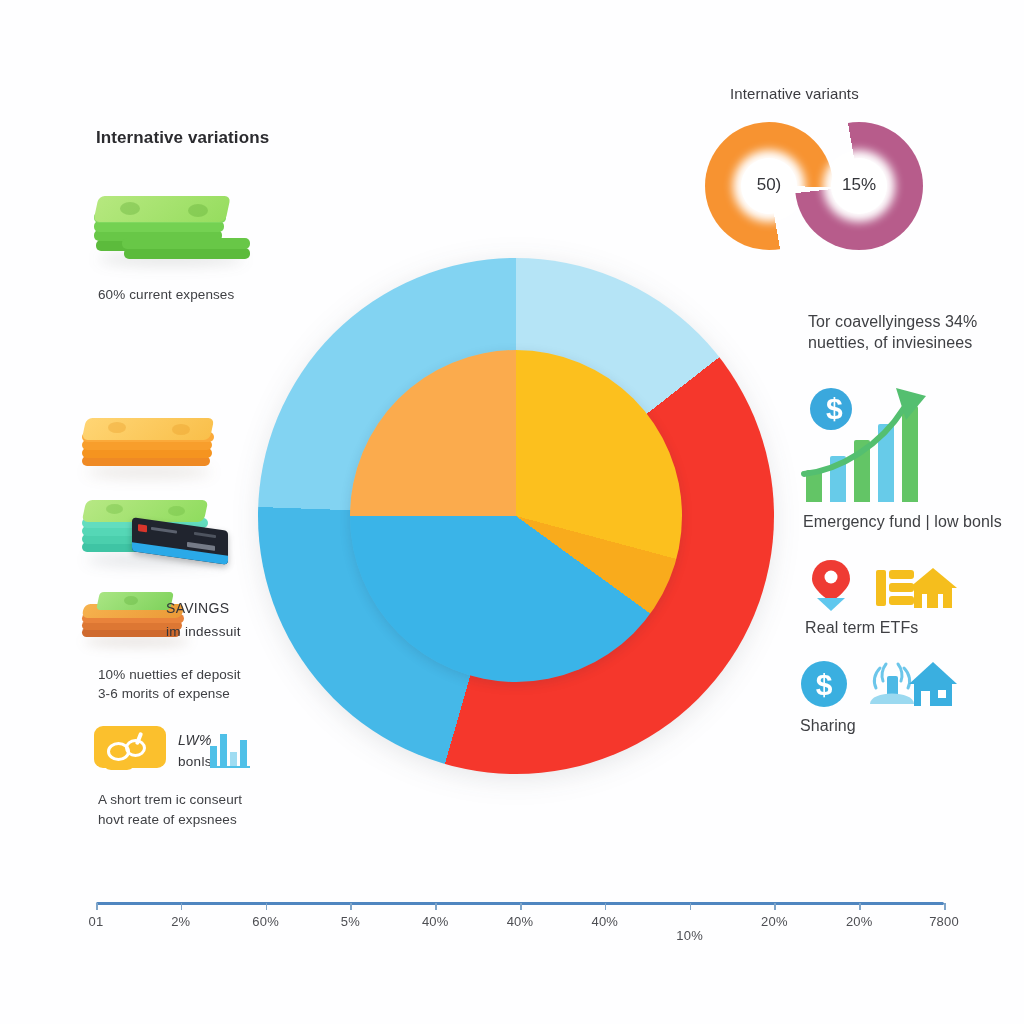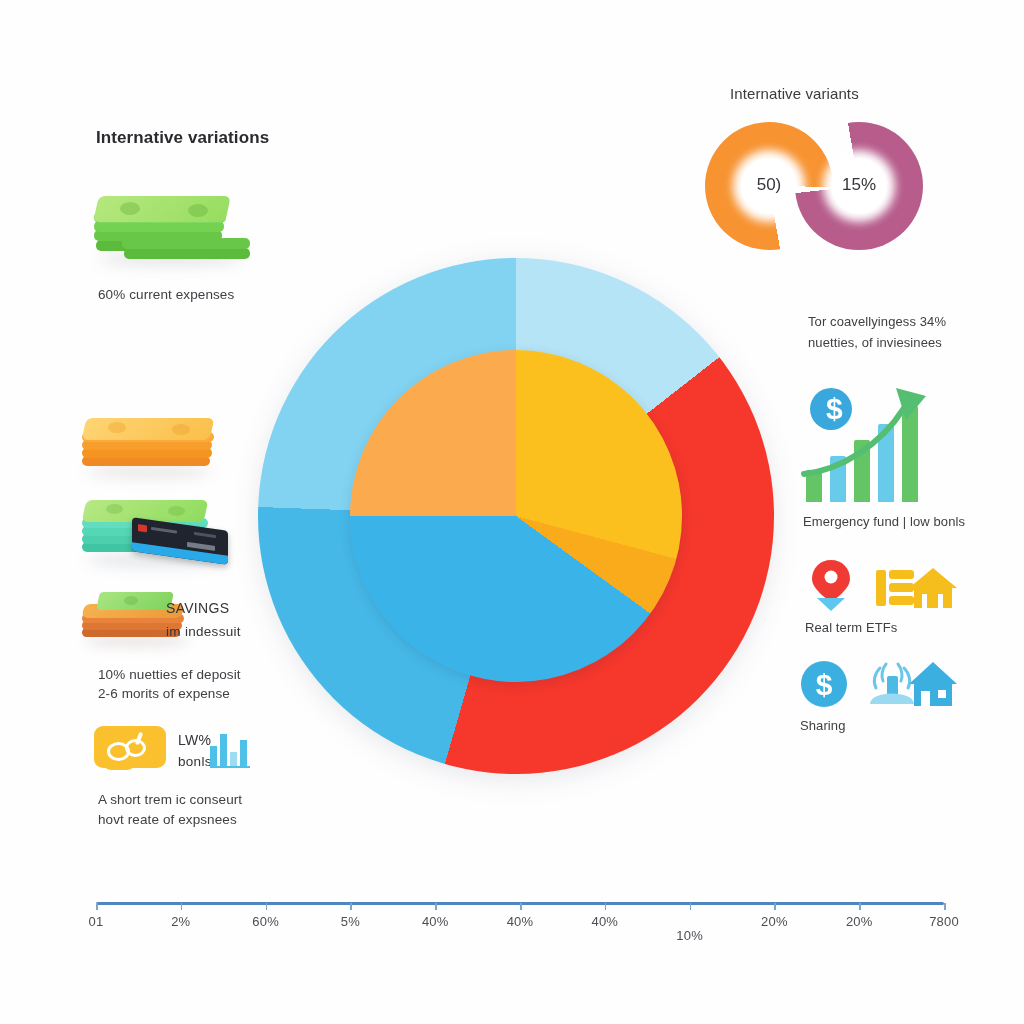--- a/index.html
+++ b/index.html
@@ -33,21 +33,21 @@
     color: #3b3b40;
     letter-spacing: .1px;
   }
   .cap {
     position: absolute;
     font-size: 13.5px;
     color: #3f4044;
     line-height: 19px;
     letter-spacing: .1px;
   }
-  .cap.sm { font-size: 13px; }
+  .cap.sm { font-size: 16px; }
   .lbl-strong {
     position: absolute;
     font-size: 14px;
     color: #34353a;
     line-height: 20px;
     letter-spacing: .3px;
   }
 
   
   .pie-wrap {
@@ -215,30 +215,30 @@
     <div class="sheet" style="left:2px; top:22px; width:102px; height:9px; background:#e9833b;"></div>
     <div class="top" style="left:3px; top:12px; width:100px; height:14px; background:linear-gradient(135deg,#f6b24e,#eb9a38); transform:skewX(-12deg);"></div>
     <div class="top" style="left:18px; top:0px; width:74px; height:18px; background:linear-gradient(135deg,#a9e583,#7fd25c); transform:skewX(-12deg); border-radius:4px;"></div>
     <div class="dot" style="left:44px; top:4px; width:14px; height:9px; background:#5fae39;"></div>
   </div>
 
   <div class="lbl-strong" style="left:166px; top:598px;">SAVINGS</div>
   <div class="lbl-strong" style="left:166px; top:622px; font-size:13.5px;">im indessuit</div>
 
   <div class="cap" style="left:98px; top:665px;">10% nuetties ef deposit</div>
-  <div class="cap" style="left:98px; top:684px;">2-6 morits of expense</div>
+  <div class="cap" style="left:98px; top:684px;">3-6 morits of expense</div>
 
   <div class="ico" style="left:94px; top:726px; width:72px; height:46px;">
     <div style="position:absolute;left:0;top:0;width:72px;height:42px;background:#fbc02d;border-radius:9px;"></div>
     <div style="position:absolute;left:8px;top:30px;width:34px;height:14px;background:#fbc02d;border-radius:0 0 9px 9px;"></div>
     <div style="position:absolute;left:13px;top:16px;width:17px;height:13px;border:3px solid #fff;border-radius:50%;"></div>
     <div style="position:absolute;left:31px;top:13px;width:15px;height:12px;border:3px solid #fff;border-radius:50%;"></div>
     <div style="position:absolute;left:43px;top:6px;width:4px;height:13px;background:#fff;border-radius:2px;transform:rotate(22deg);"></div>
   </div>
-  <div class="lbl-strong" style="left:178px; top:730px;">LW%</div>
+  <div class="lbl-strong" style="left:178px; top:730px;font-style:italic;">LW%</div>
   <div class="lbl-strong" style="left:178px; top:752px; font-size:13.5px;">bonls</div>
 
   <div class="ico" style="left:210px; top:728px; width:40px; height:40px;">
     <div style="position:absolute;left:0;bottom:2px;width:7px;height:20px;background:#4fc0e8;"></div>
     <div style="position:absolute;left:10px;bottom:2px;width:7px;height:32px;background:#4fc0e8;"></div>
     <div style="position:absolute;left:20px;bottom:2px;width:7px;height:14px;background:#9fdcf2;"></div>
     <div style="position:absolute;left:30px;bottom:2px;width:7px;height:26px;background:#4fc0e8;"></div>
     <div style="position:absolute;left:0;bottom:0;width:40px;height:2px;background:#4fc0e8;"></div>
   </div>
 

